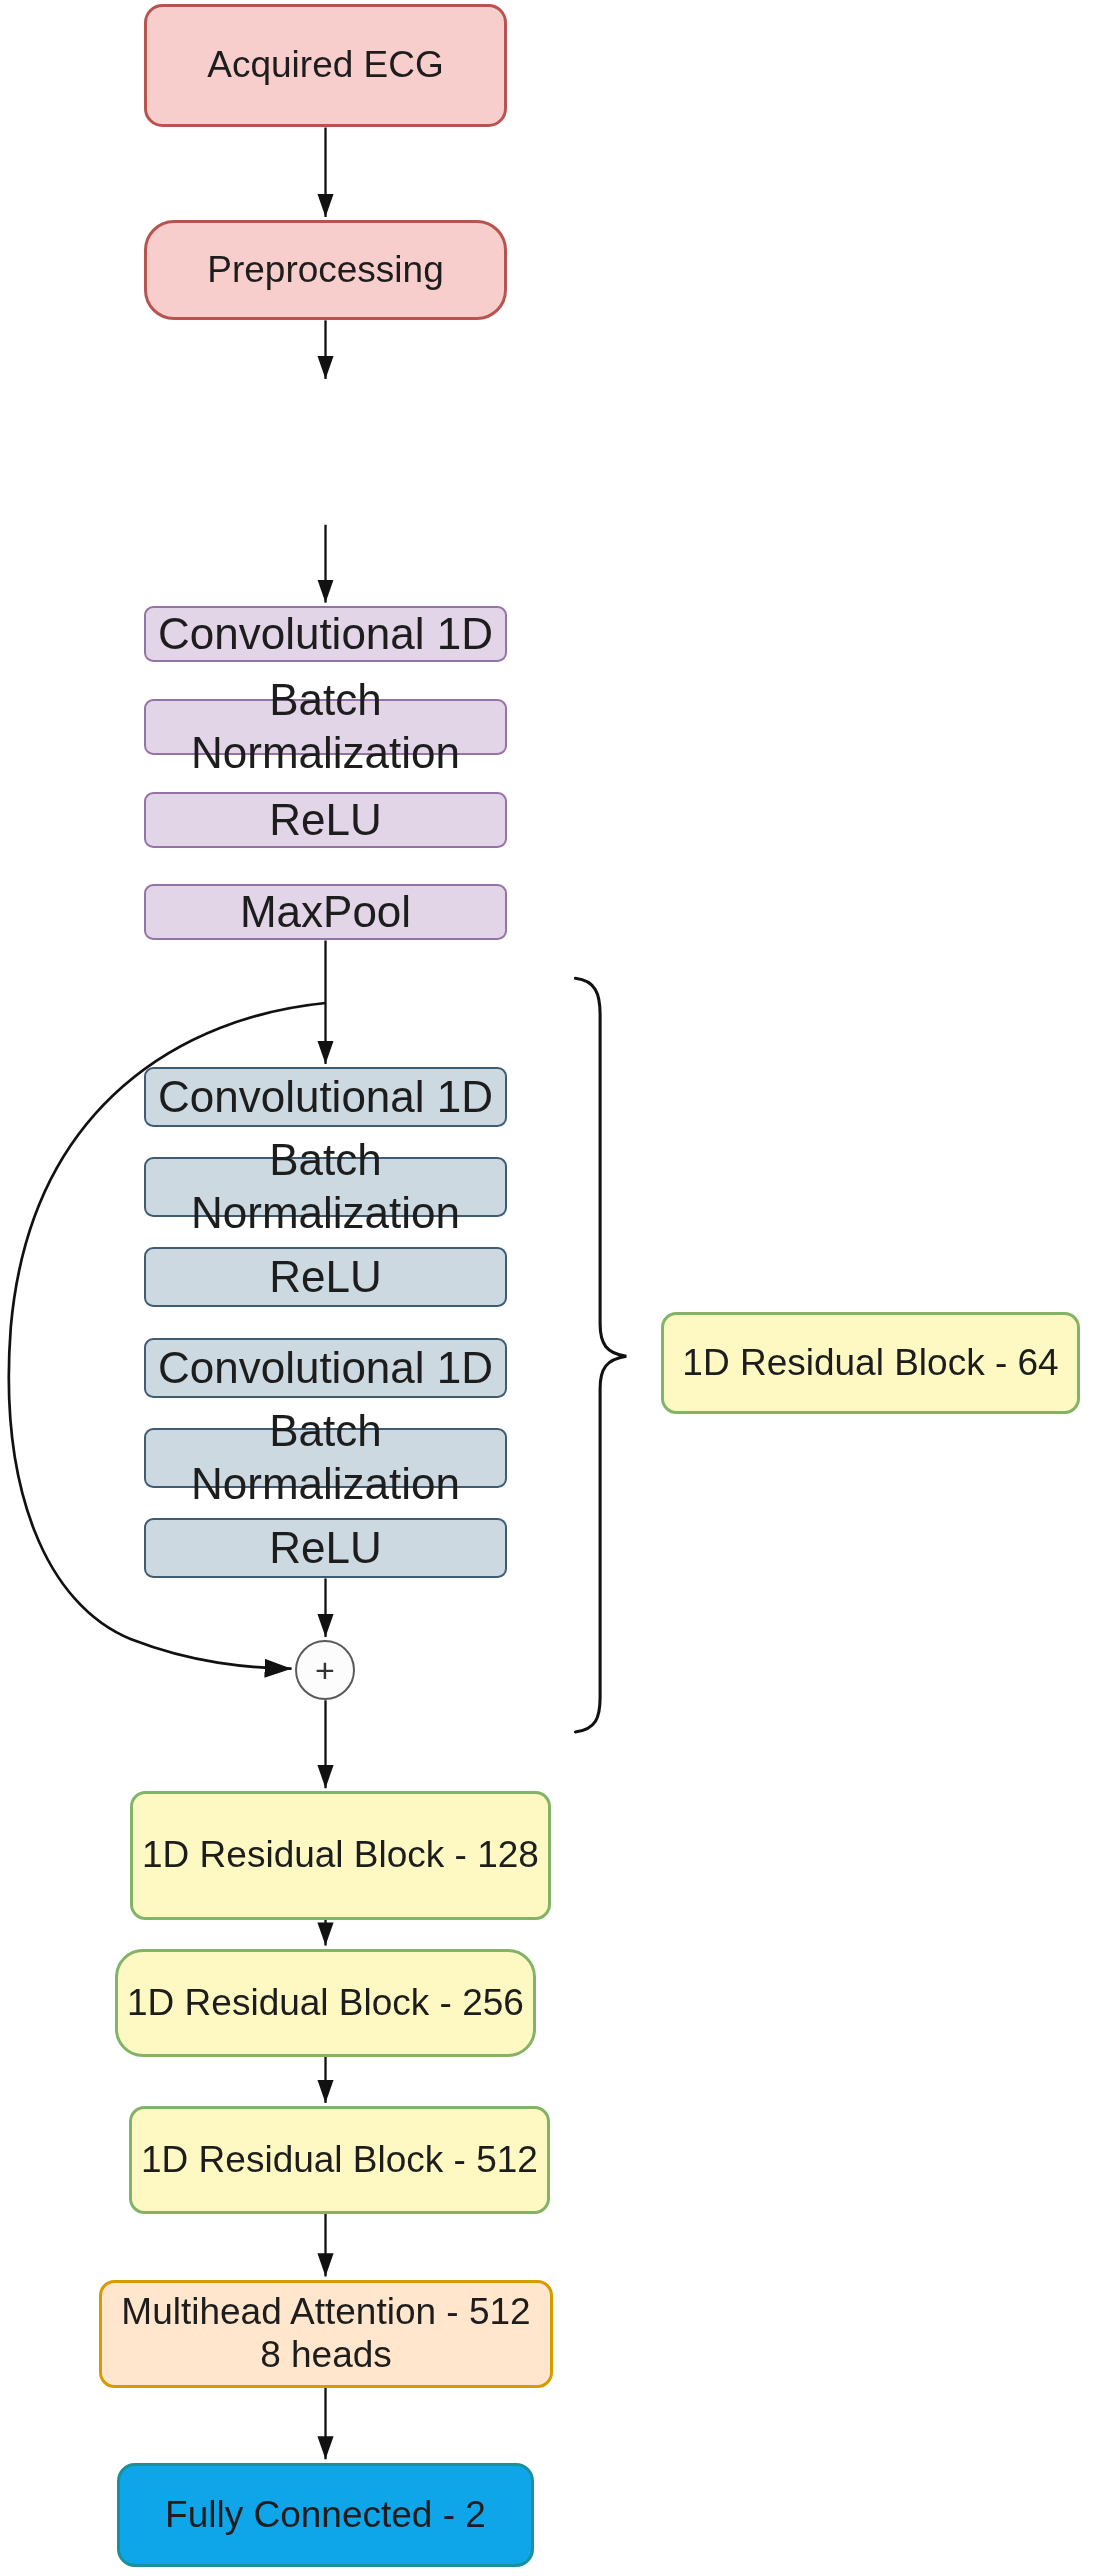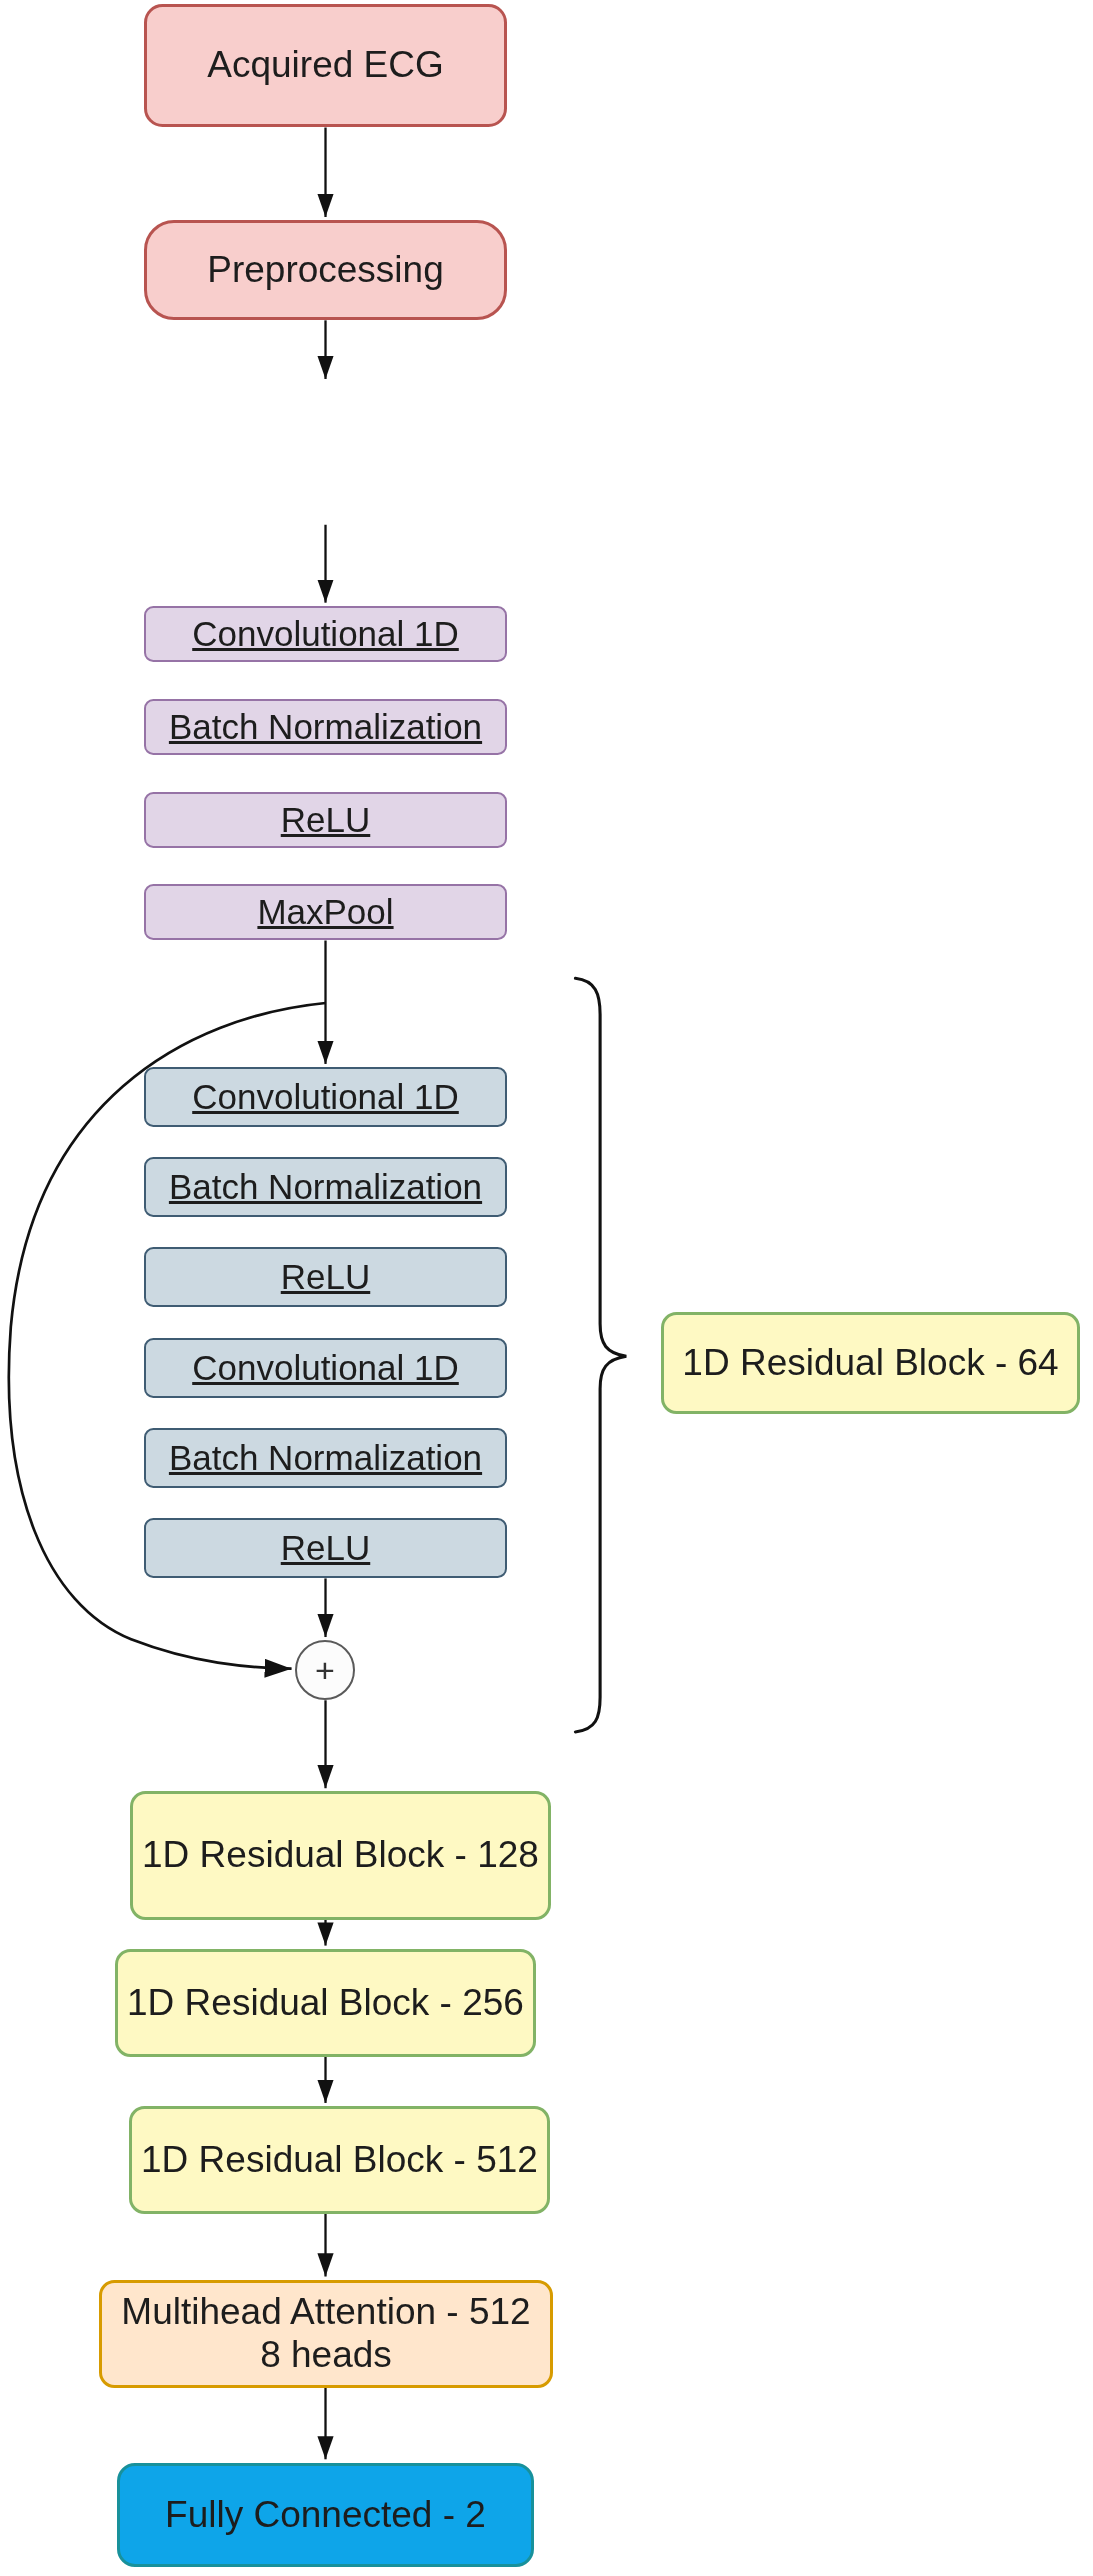--- a/index.html
+++ b/index.html
@@ -15,21 +15,21 @@
     position:absolute;
     display:flex;flex-direction:column;
     align-items:center;justify-content:center;
     text-align:center;
     box-sizing:border-box;
     font-size:35px;
     line-height:1.2;
     color:#1d1d1d;
   }
   .big{font-size:37px;border-radius:18.5px;border-width:3.1px;}
-  .thin{border-radius:9.3px;border-width:2.3px;font-size:35px;text-decoration:underline;}
+  .thin{border-radius:9.3px;border-width:2.3px;font-size:44px;}
   .pink  {background:#f8cecc;border:3.1px solid #b85450;border-radius:18.5px;}
   .purple{background:#e1d5e7;border:2.3px solid #9673a6;border-radius:9.3px;}
   .blue  {background:#ccd9e1;border:2.3px solid #3f5c73;border-radius:9.3px;}
   .green {background:#fef9c3;border:3.1px solid #82b366;border-radius:15.4px;}
   .orange{background:#ffe6cc;border:3.1px solid #d79b00;border-radius:15.4px;}
   .cyan  {background:#0ea5e9;border:3.1px solid #18919b;border-radius:18px;}
   .plus-circle{
     position:absolute;
     left:295px;top:1640px;width:60px;height:60px;
     box-sizing:border-box;
@@ -116,21 +116,21 @@
     <span>+</span>
   </div>
 
   <div class="node green big" style="left:661px;top:1312px;width:419px;height:102px;">
     <span>1D Residual Block - 64</span>
   </div>
 
   <div class="node green big" style="left:130px;top:1791px;width:421px;height:129px;">
     <span>1D Residual Block - 128</span>
   </div>
-  <div class="node green big" style="left:115px;top:1949px;width:421px;height:108px;">
+  <div class="node green big" style="left:115px;top:1949px;width:421px;height:108px;border-radius:28px;">
     <span>1D Residual Block - 256</span>
   </div>
   <div class="node green big" style="left:115px;top:2106px;width:421px;height:108px;margin-left:14px;">
     <span>1D Residual Block - 512</span>
   </div>
 
   <div class="node orange big" style="left:99px;top:2280px;width:454px;height:108px;line-height:1.15;">
     <span>Multihead Attention - 512</span>
     <span>8 heads</span>
   </div>

